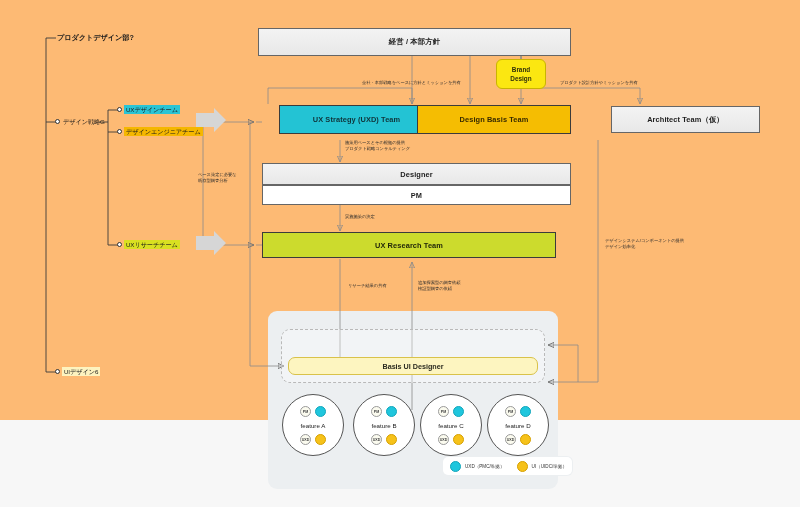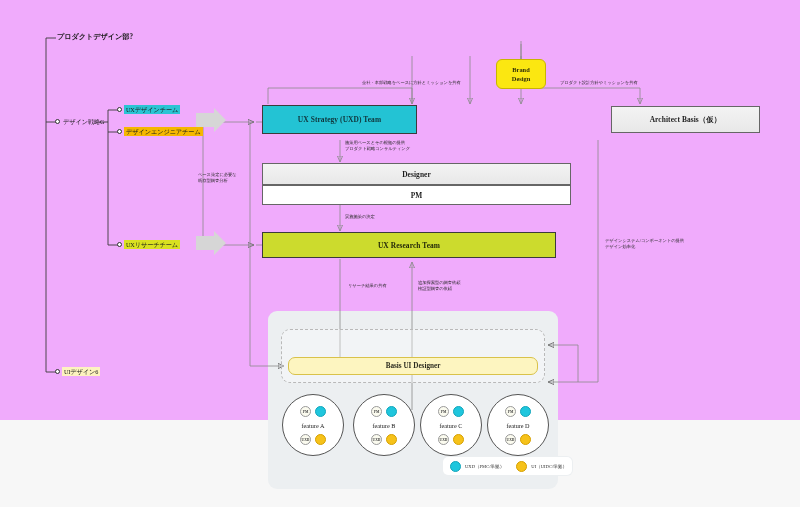--- a/index.html
+++ b/index.html
@@ -5,22 +5,21 @@
   html,body{margin:0;padding:0;}
   body{
     width:800px;height:507px;
     background:#f7f7f7;
     font-family:"Liberation Sans","DejaVu Sans",sans-serif;
     overflow:hidden;
   }
   #canvas{
     position:relative;
     width:800px;height:420px;
-    background:#f0abfc;
-    font-family:Liberation Serif, serif;
+    background:#fdba74;
   }
   #wires{position:absolute;left:0;top:0;width:800px;height:507px;pointer-events:none;}
 
   
   .tree-label{
     position:absolute;
     font-size:6.2px;
     color:#1a1a1a;
     white-space:nowrap;
     letter-spacing:-0.1px;
@@ -41,21 +40,21 @@
   .box{
     position:absolute;
     box-sizing:border-box;
     border:1px solid #666;
     display:flex;align-items:center;justify-content:center;
     font-size:7.4px;font-weight:bold;color:#1d1d1d;
     text-align:center;letter-spacing:0.1px;
   }
   .box.gray{background:linear-gradient(#f3f3f3,#e8e8e8);}
   .box.white{background:#ffffff;}
-  .box.cyan{background:#23c3d4;border-color:#3b3b3b;color:#10343a;}
+  .box.cyan{background:#23c3d4;border-color:#3b3b3b;color:#10343a;margin-left:17px;}
   .box.amber{background:#f5bd02;border-color:#3b3b3b;color:#382b00;}
   .box.lime{background:#ccdb2d;border-color:#3b3b3b;color:#23290a;}
 
   .rbox{
     position:absolute;box-sizing:border-box;
     border:1px solid #d9c24a;border-radius:7px;
     background:#fdf5c0;
     display:flex;align-items:center;justify-content:center;
     font-size:7.2px;font-weight:bold;color:#2b2b1f;
   }
@@ -214,33 +213,39 @@
 
   <div class="bullet" style="left:117px;top:129px;"></div>
   <div class="tree-label" style="left:124px;top:127px;"><span class="hl-amber">デザインエンジニアチーム</span></div>
 
   <div class="bullet" style="left:117px;top:242px;"></div>
   <div class="tree-label" style="left:124px;top:240px;"><span class="hl-lime">UXリサーチチーム</span></div>
 
   <div class="bullet" style="left:55px;top:369px;"></div>
   <div class="tree-label" style="left:62px;top:367px;"><span class="hl-pale">UIデザイン6</span></div>
 
+  <div class="box gray" style="left:258px;top:28px;width:313px;height:28px;">
+    <span>経営 / 本部方針</span>
+  </div>
 
   <div class="brand" style="left:496px;top:59px;width:50px;height:30px;">
     <span>Brand</span>
     <span>Design</span>
   </div>
 
   <div class="box cyan" style="left:262px;top:105px;width:155px;height:29px;">
     <span>UX Strategy (UXD) Team</span>
   </div>
 
+  <div class="box amber" style="left:417px;top:105px;width:154px;height:29px;">
+    <span>Design Basis Team</span>
+  </div>
 
   <div class="box gray" style="left:611px;top:106px;width:149px;height:27px;">
-    <span>Architect Basis（仮）</span>
+    <span>Architect Team（仮）</span>
   </div>
 
   <div class="box gray" style="left:262px;top:163px;width:309px;height:22px;">
     <span>Designer</span>
   </div>
 
   <div class="box white" style="left:262px;top:185px;width:309px;height:20px;">
     <span>PM</span>
   </div>
 

